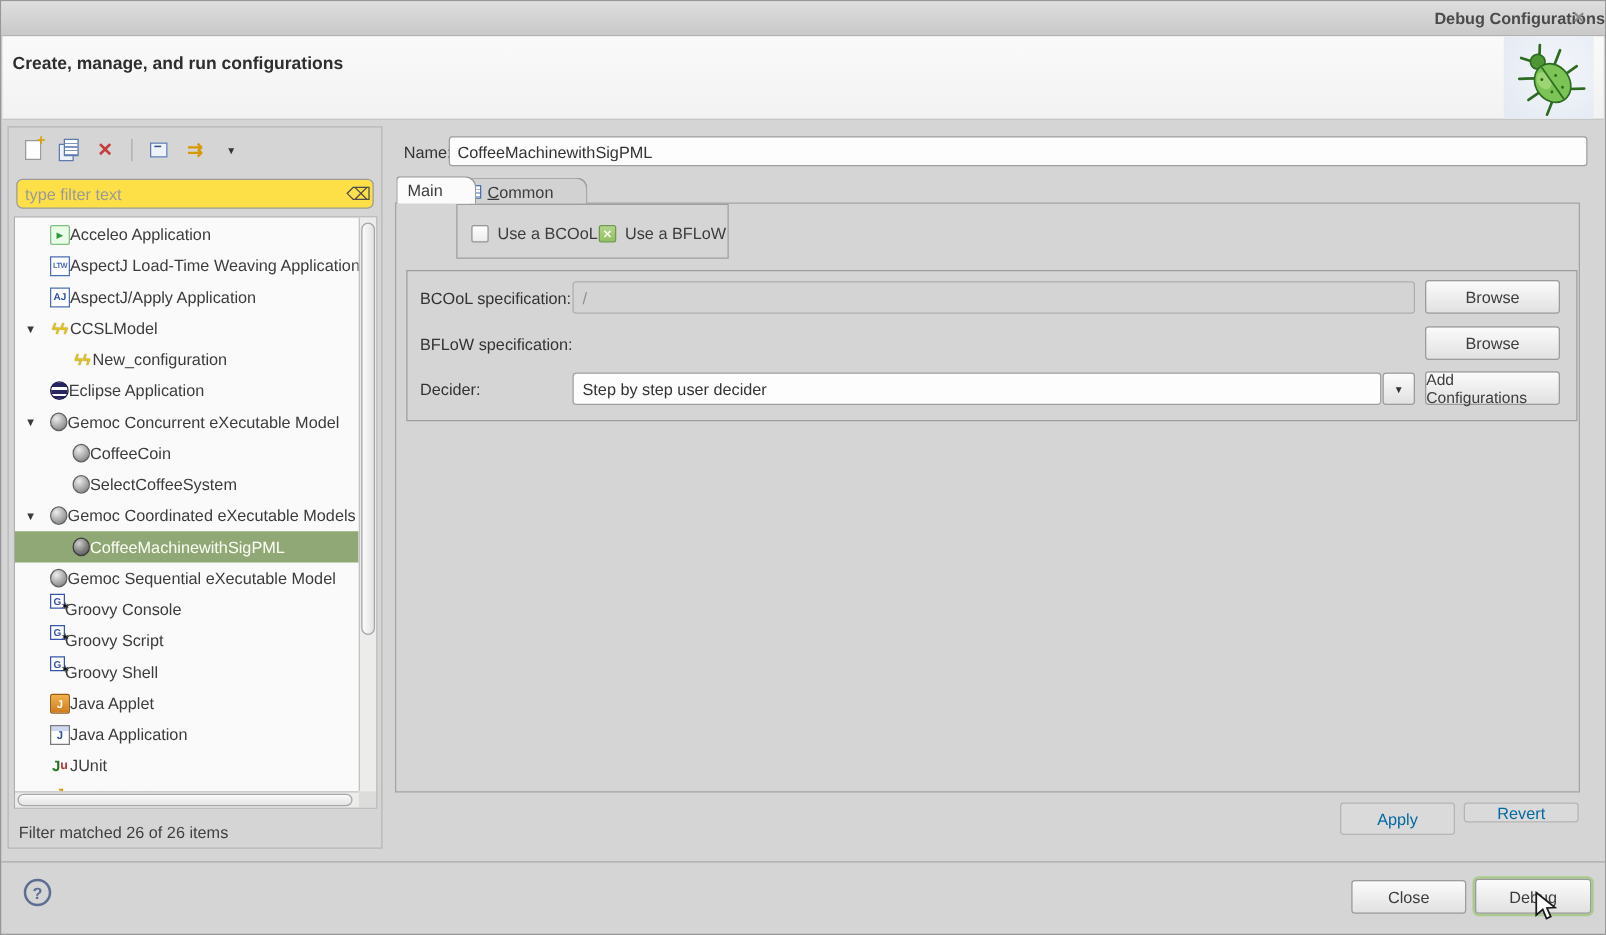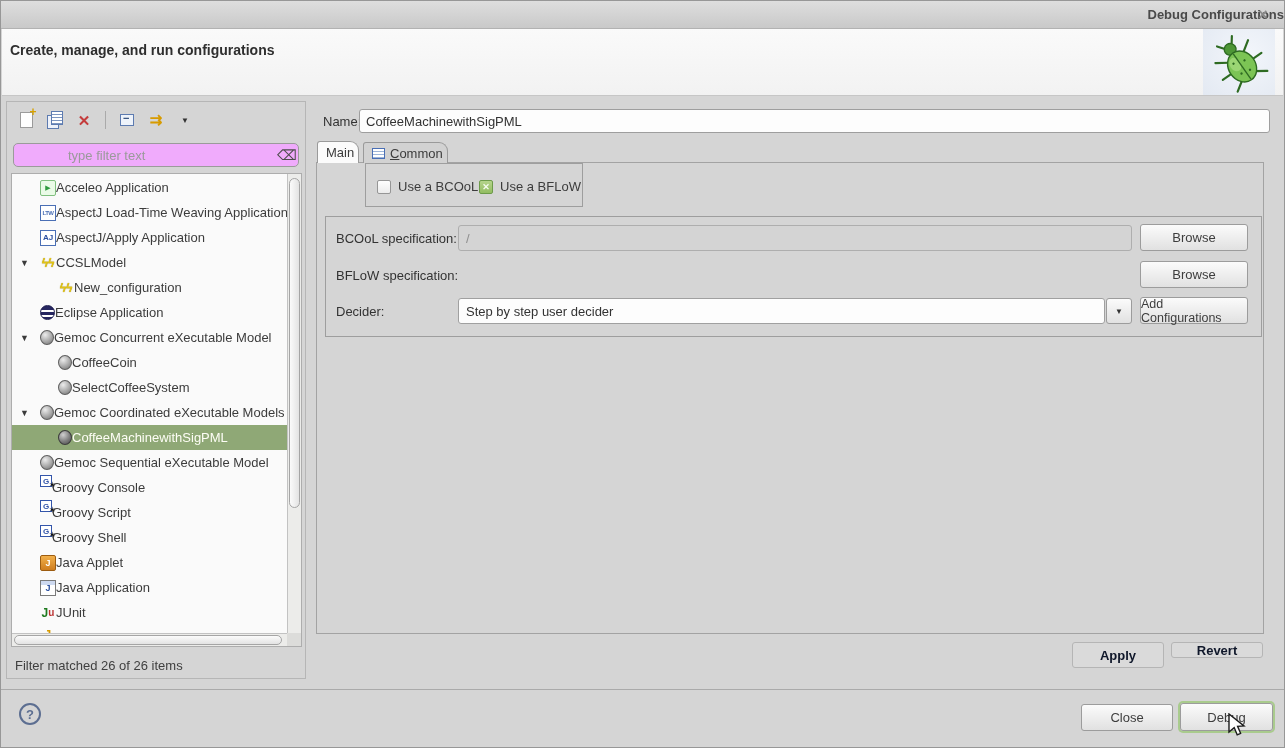--- a/index.html
+++ b/index.html
@@ -31,21 +31,21 @@
   .ico-new { position:relative; width:13px; height:16px; background:#fdfdfd; border:1px solid #9a9a9a; }
   .ico-new::after { content:"+"; position:absolute; right:-5px; top:-8px; color:#d7a200; font-weight:bold; font-size:12px; }
   .ico-copy { position:relative; width:12px; height:14px; background:repeating-linear-gradient(#fff 0 2px,#7d96c0 2px 3px); border:1px solid #5d7bb0; box-shadow:-4px 4px 0 -1px #eef2fa, -4px 4px 0 0 #5d7bb0; margin-left:4px; margin-bottom:4px; }
   .ico-delete { color:#c43c3c; font-weight:bold; font-size:15px; line-height:1; }
   .ico-collapse { position:relative; width:14px; height:12px; background:#eef3fa; border:1px solid #5d7bb0; }
   .ico-collapse::after { content:"\2212"; position:absolute; left:2px; top:-3px; color:#33507e; font-size:11px; font-weight:bold; }
   .ico-filter { color:#d79b00; font-weight:bold; font-size:15px; }
   .ico-menu { color:#333; font-size:8px; }
 
   .filterbox { position:absolute; left:6px; right:6px; top:41px; height:24px;
-    background:#f0abfc; border:1px solid #9b9b9b; border-radius:5px; display:flex; align-items:center;padding-left:48px; }
+    background:#fde047; border:1px solid #9b9b9b; border-radius:5px; display:flex; align-items:center; }
   .filterbox input { flex:1; border:none; outline:none; background:transparent; font:13px "Liberation Sans",sans-serif; color:#444; padding:0 6px; }
   .filterbox input::placeholder { color:#9a9a9a; }
   .clear-btn { width:22px; color:#4d4d4d; font-size:14px; text-align:center; cursor:default; }
 
   .tree { position:absolute; left:4px; right:3px; top:71px; height:474px;
     background:#fafafa; border:1px solid #adadad; overflow:hidden; }
   .rows { position:absolute; left:0; top:1px; right:14px; bottom:13px; overflow:hidden; }
   .trow { height:25px; display:flex; align-items:center; padding-left:8px; white-space:nowrap; }
   .trow.child { padding-left:46px; }
   .twistie { width:20px; font-size:9px; color:#3a3a3a; flex:none; }
@@ -83,21 +83,21 @@
   .hthumb { position:absolute; left:2px; top:1px; height:10px; width:268px; background:linear-gradient(#fbfbfb,#e3e3e3); border:1px solid #a5a5a5; border-radius:6px; }
   .scroll-corner { position:absolute; right:0; bottom:0; width:14px; height:13px; background:#dcdcda; }
 
   .panel-status { position:absolute; left:8px; bottom:5px; color:#3f3f3f; }
 
   
   .name-label { position:absolute; left:322px; top:113px; color:#333; }
   .name-input { position:absolute; left:358px; top:108px; width:911px; height:24px;
     border:1px solid #9e9e9e; border-radius:3px; background:#fdfdfd; padding:0 6px; font:13px "Liberation Sans",sans-serif; color:#333; outline:none; }
 
-  .tab { position:absolute; top:140px; height:22px; display:flex; align-items:center; padding:0 4px 0 8px;
+  .tab { position:absolute; top:140px; height:22px; display:flex; align-items:center; padding:0 26px 0 8px;
     border:1px solid #9a9a9a; border-bottom:none; border-radius:3px 9px 0 0; cursor:default; }
   .tab-main { left:316px; background:#fbfbfb; z-index:3; }
   .tab-common { left:362px; background:#d2d2d2; height:21px; top:141px; z-index:1; }
   .underline { text-decoration:underline; }
 
   .tab-content { position:absolute; left:315px; top:161px; width:948px; height:472px;
     border:1px solid #a3a3a3; background:#d5d5d5; }
 
   .chk-group { position:absolute; left:324px; top:162px; width:218px; height:44px; border:1px solid #9e9e9e; z-index:2;margin-left:40px; }
   .chk-row { position:absolute; top:15px; display:flex; align-items:center; gap:7px; }
@@ -113,21 +113,21 @@
   .combo-input { width:647px; }
   .combo-arrow { position:absolute; left:1105px; top:297px; width:26px; height:26px; }
 
   .btn { display:flex; align-items:center; justify-content:center;
     background:linear-gradient(#fbfbfb,#e1e1e1); border:1px solid #9c9c9c; border-radius:3px;
     color:#3d3d3d; font:13px "Liberation Sans",sans-serif; cursor:default; }
   .btn.small-arrow { font-size:8px; color:#333; }
   .browse-1 { position:absolute; left:1139px; top:223px; width:108px; height:27px; }
   .browse-2 { position:absolute; left:1139px; top:260px; width:108px; height:27px; }
   .addconf  { position:absolute; left:1139px; top:296px; width:108px; height:27px; font-size:12.5px; }
-  .btn.disabled { background:#dadada; border-color:#b5b5b5; color:#0f172a;font-weight:bold; }
+  .btn.disabled { background:#dadada; border-color:#b5b5b5; color:#0369a1; }
   .apply-btn  { position:absolute; left:1071px; top:641px; width:92px; height:26px; }
   .revert-btn { position:absolute; left:1170px; top:641px; width:92px; height:16px; }
 
   .footer-line { position:absolute; left:0; right:0; top:688px; height:1px; background:#aaa; }
   .help-btn { position:absolute; left:18px; top:702px; width:22px; height:22px; border:2px solid #5c6e91; border-radius:50%;
     display:flex; align-items:center; justify-content:center; color:#5c6e91; font-weight:bold; font-size:13px; background:transparent; }
   .close-btn { position:absolute; left:1080px; top:703px; width:92px; height:27px; }
   .debug-btn { position:absolute; left:1179px; top:702px; width:93px; height:28px; box-shadow:0 0 0 2px #a9cb8d; }
 
   .cursor { position:absolute; left:1226px; top:712px; z-index:10; }

